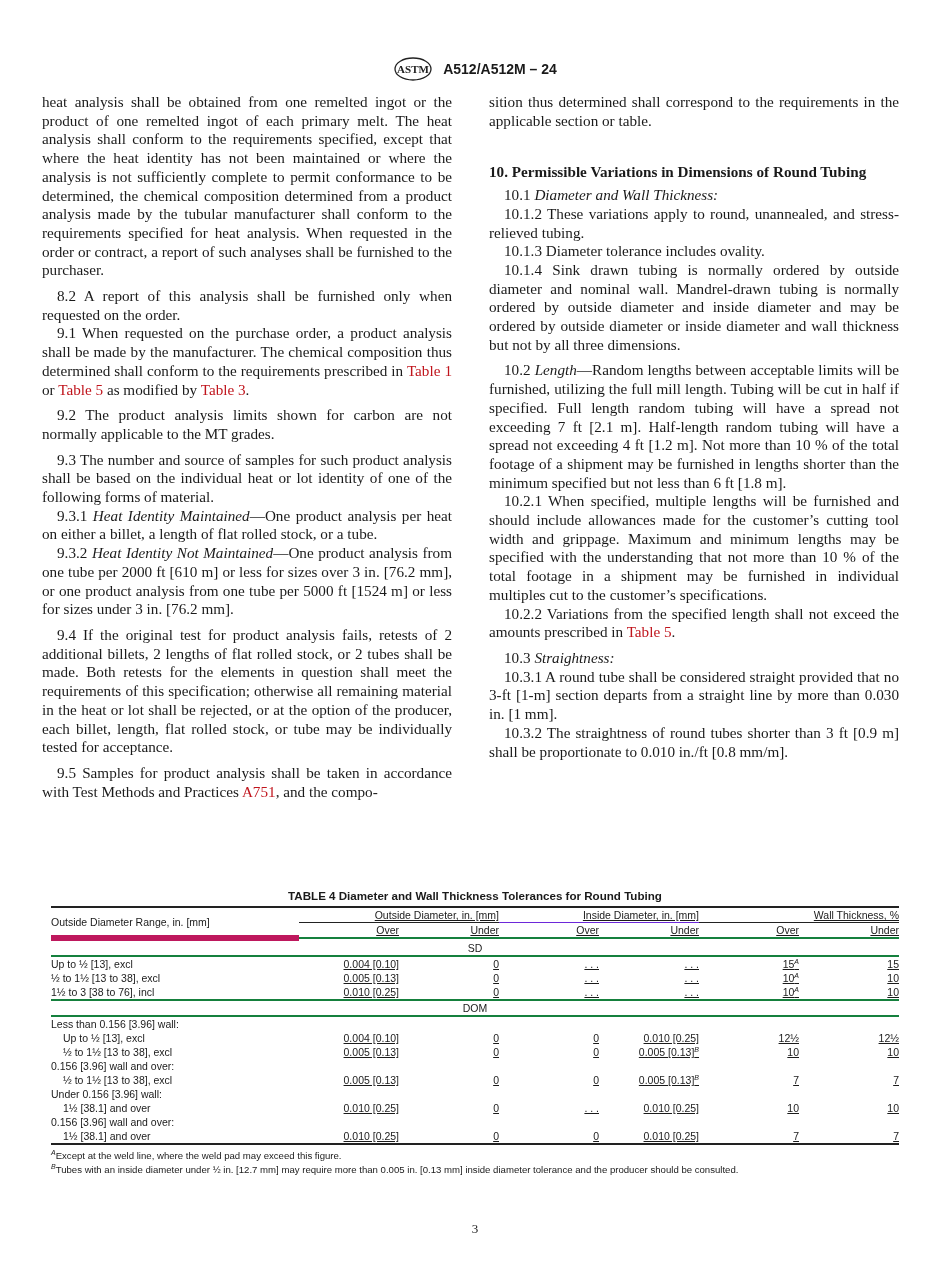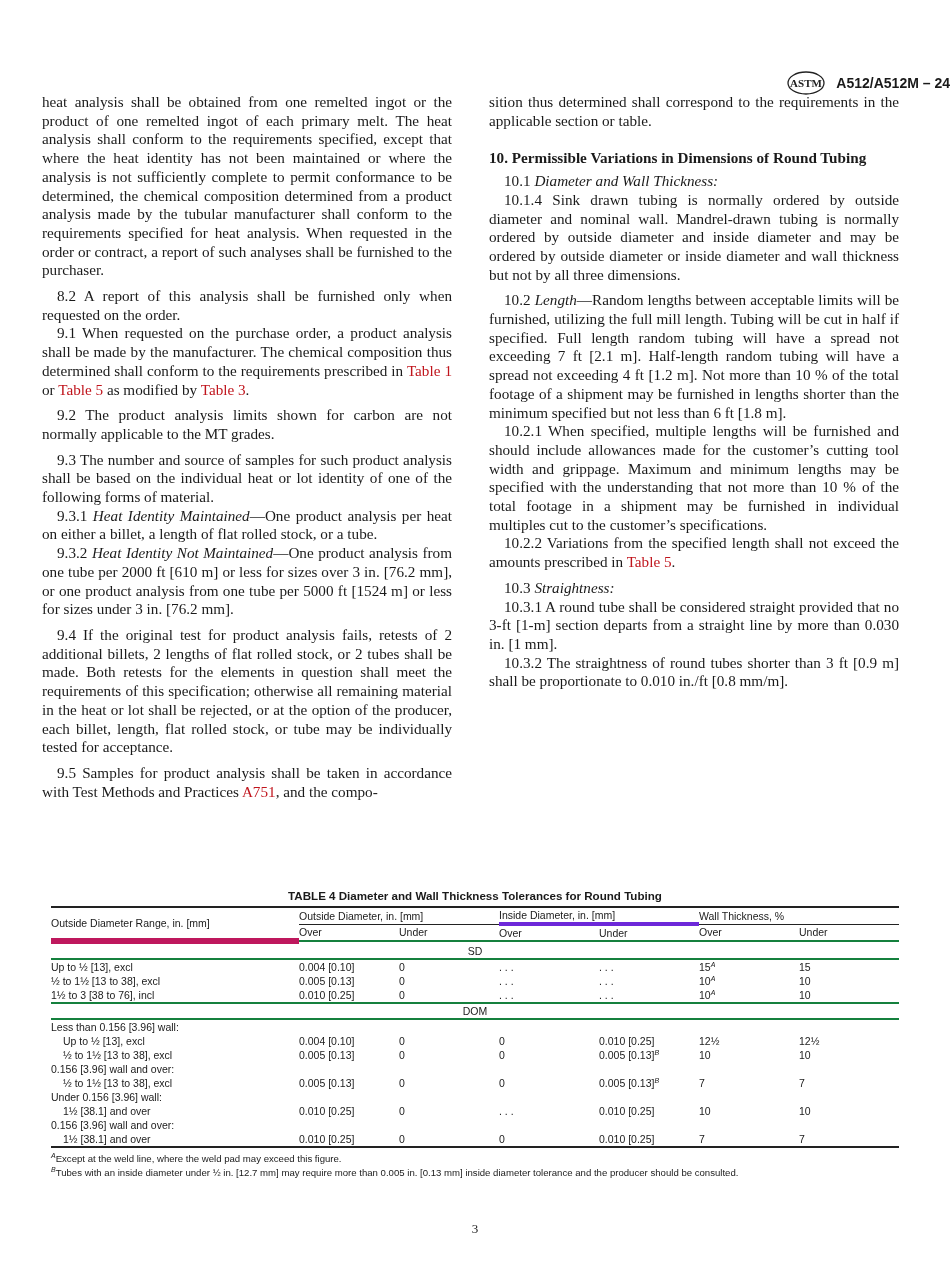--- a/index.html
+++ b/index.html
@@ -1,37 +1,37 @@
 <!DOCTYPE html>
 <html><head>
 <meta charset="utf-8">
 <style>
   html, body { margin: 0; padding: 0; background: #ffffff; }
   body { width: 950px; height: 1272px; position: relative; overflow: hidden; color: #1a1a1a; }
-  .header { position: absolute; top: 70px; left: 0; width: 950px; text-align: right; }
+  .header { position: absolute; top: 56px; left: 0; width: 950px; text-align: center; }
   .header .logo { display: inline-block; vertical-align: middle; width: 40px; height: 26px; margin-right: 6px; }
   .header .title { display: inline-block; vertical-align: middle; font-family: "Liberation Sans", sans-serif; font-weight: bold; font-size: 14px; }
   .col { position: absolute; top: 93px; width: 410px; font-family: "Liberation Serif", serif; font-size: 15.2px; line-height: 18.7px; text-align: justify; }
   .col.left { left: 42px; }
   .col.right { left: 489px; }
   .col p { margin: 0; text-indent: 15px; }
   .col p.noind { text-indent: 0; }
   .col p.gap { margin-top: 7px; }
   .col h2 { font-size: 15.2px; font-weight: bold; margin: 15px 0 4px 0; text-indent: 0; text-align: left; line-height: 18.7px; }
   .col .it { font-style: italic; }
   .link { color: #c0141c; }
   .table-wrap { position: absolute; top: 889px; left: 51px; width: 848px; font-family: "Liberation Sans", sans-serif; font-size: 10.5px; color: #1a1a1a; }
   .table-title { text-align: center; font-weight: bold; font-size: 11.6px; margin-bottom: 4px; }
   table { width: 100%; border-collapse: collapse; }
   th { font-weight: normal; font-size: 10.5px; padding: 1px 0; }
   td { padding: 0; height: 14px; line-height: 14px; font-size: 10.5px; }
   .thick-top { border-top: 2px solid #222; }
   .thin-bot { border-bottom: 2px solid #15803d; }
   .thick-bot { border-bottom: 2px solid #222; }
-  .c { text-align: left; }
+  .c { text-align: right; text-decoration: underline; }
   .l { text-align: left; }
   .ind { padding-left: 12px; }
   sup { font-size: 7px; font-style: italic; vertical-align: 4px; line-height: 0; }
   .section-row td { text-align: center; }
   .footnotes { font-family: "Liberation Sans", sans-serif; font-size: 9.6px; margin-top: 4px; line-height: 14px; }
   .page-num { position: absolute; top: 1221px; left: 0; width: 950px; text-align: center; font-family: "Liberation Serif", serif; font-size: 13px; }
 </style>
 </head>
 <body>
 
@@ -50,22 +50,24 @@
   <p class="gap">9.2  The product analysis limits shown for carbon are not normally applicable to the MT grades.</p>
   <p class="gap">9.3  The number and source of samples for such product analysis shall be based on the individual heat or lot identity of one of the following forms of material.</p>
   <p><span>9.3.1  </span><span class="it">Heat Identity Maintained</span><span>—One product analysis per heat on either a billet, a length of flat rolled stock, or a tube.</span></p>
   <p><span>9.3.2  </span><span class="it">Heat Identity Not Maintained</span><span>—One product analysis from one tube per 2000 ft [610 m] or less for sizes over 3 in. [76.2 mm], or one product analysis from one tube per 5000 ft [1524 m] or less for sizes under 3 in. [76.2 mm].</span></p>
   <p class="gap">9.4  If the original test for product analysis fails, retests of 2 additional billets, 2 lengths of flat rolled stock, or 2 tubes shall be made. Both retests for the elements in question shall meet the requirements of this specification; otherwise all remaining material in the heat or lot shall be rejected, or at the option of the producer, each billet, length, flat rolled stock, or tube may be individually tested for acceptance.</p>
   <p class="gap"><span>9.5  Samples for product analysis shall be taken in accordance with Test Methods and Practices </span><span class="link">A751</span><span>, and the compo-</span></p>
 </div>
 
 <div class="col right">
   <p class="noind">sition thus determined shall correspond to the requirements in the applicable section or table.</p>
-  <h2 style="margin-top:19px">10.  Permissible Variations in Dimensions of Round Tubing</h2>
+  <h2 style="margin-top:33px">10.  Permissible Variations in Dimensions of Round Tubing</h2>
   <p><span>10.1  </span><span class="it">Diameter and Wall Thickness:</span></p>
+  <p>10.1.2  These variations apply to round, unannealed, and stress-relieved tubing.</p>
+  <p>10.1.3  Diameter tolerance includes ovality.</p>
   <p>10.1.4  Sink drawn tubing is normally ordered by outside diameter and nominal wall. Mandrel-drawn tubing is normally ordered by outside diameter and inside diameter and may be ordered by outside diameter or inside diameter and wall thickness but not by all three dimensions.</p>
   <p class="gap"><span>10.2  </span><span class="it">Length</span><span>—Random lengths between acceptable limits will be furnished, utilizing the full mill length. Tubing will be cut in half if specified. Full length random tubing will have a spread not exceeding 7 ft [2.1 m]. Half-length random tubing will have a spread not exceeding 4 ft [1.2 m]. Not more than 10 % of the total footage of a shipment may be furnished in lengths shorter than the minimum specified but not less than 6 ft [1.8 m].</span></p>
   <p>10.2.1  When specified, multiple lengths will be furnished and should include allowances made for the customer’s cutting tool width and grippage. Maximum and minimum lengths may be specified with the understanding that not more than 10 % of the total footage in a shipment may be furnished in individual multiples cut to the customer’s specifications.</p>
   <p><span>10.2.2  Variations from the specified length shall not exceed the amounts prescribed in </span><span class="link">Table 5</span><span>.</span></p>
   <p class="gap"><span>10.3  </span><span class="it">Straightness:</span></p>
   <p>10.3.1  A round tube shall be considered straight provided that no 3-ft [1-m] section departs from a straight line by more than 0.030 in. [1 mm].</p>
   <p>10.3.2  The straightness of round tubes shorter than 3 ft [0.9 m] shall be proportionate to 0.010 in./ft [0.8 mm/m].</p>
 </div>
 
 <div class="table-wrap">
@@ -77,21 +79,21 @@
         <col style="width:100px">
         <col style="width:100px">
         <col style="width:100px">
         <col style="width:100px">
         <col style="width:100px">
     </colgroup>
     <thead>
       <tr class="thick-top">
         <th class="l" rowspan="2" style="border-bottom:6px solid #be185d">Outside Diameter Range, in. [mm]</th>
         <th colspan="2" class="c" style="border-bottom:1px solid #222">Outside Diameter, in. [mm]</th>
-        <th colspan="2" class="c" style="border-bottom:4px solid #6d28d9">Inside Diameter, in. [mm]</th>
+        <th colspan="2" class="c" style="border-bottom:1px solid #6d28d9">Inside Diameter, in. [mm]</th>
         <th colspan="2" class="c" style="border-bottom:1px solid #222">Wall Thickness, %</th>
       </tr>
       <tr class="thin-bot">
         <th class="c">Over</th>
         <th class="c">Under</th>
         <th class="c">Over</th>
         <th class="c">Under</th>
         <th class="c">Over</th>
         <th class="c">Under</th>
       </tr>

